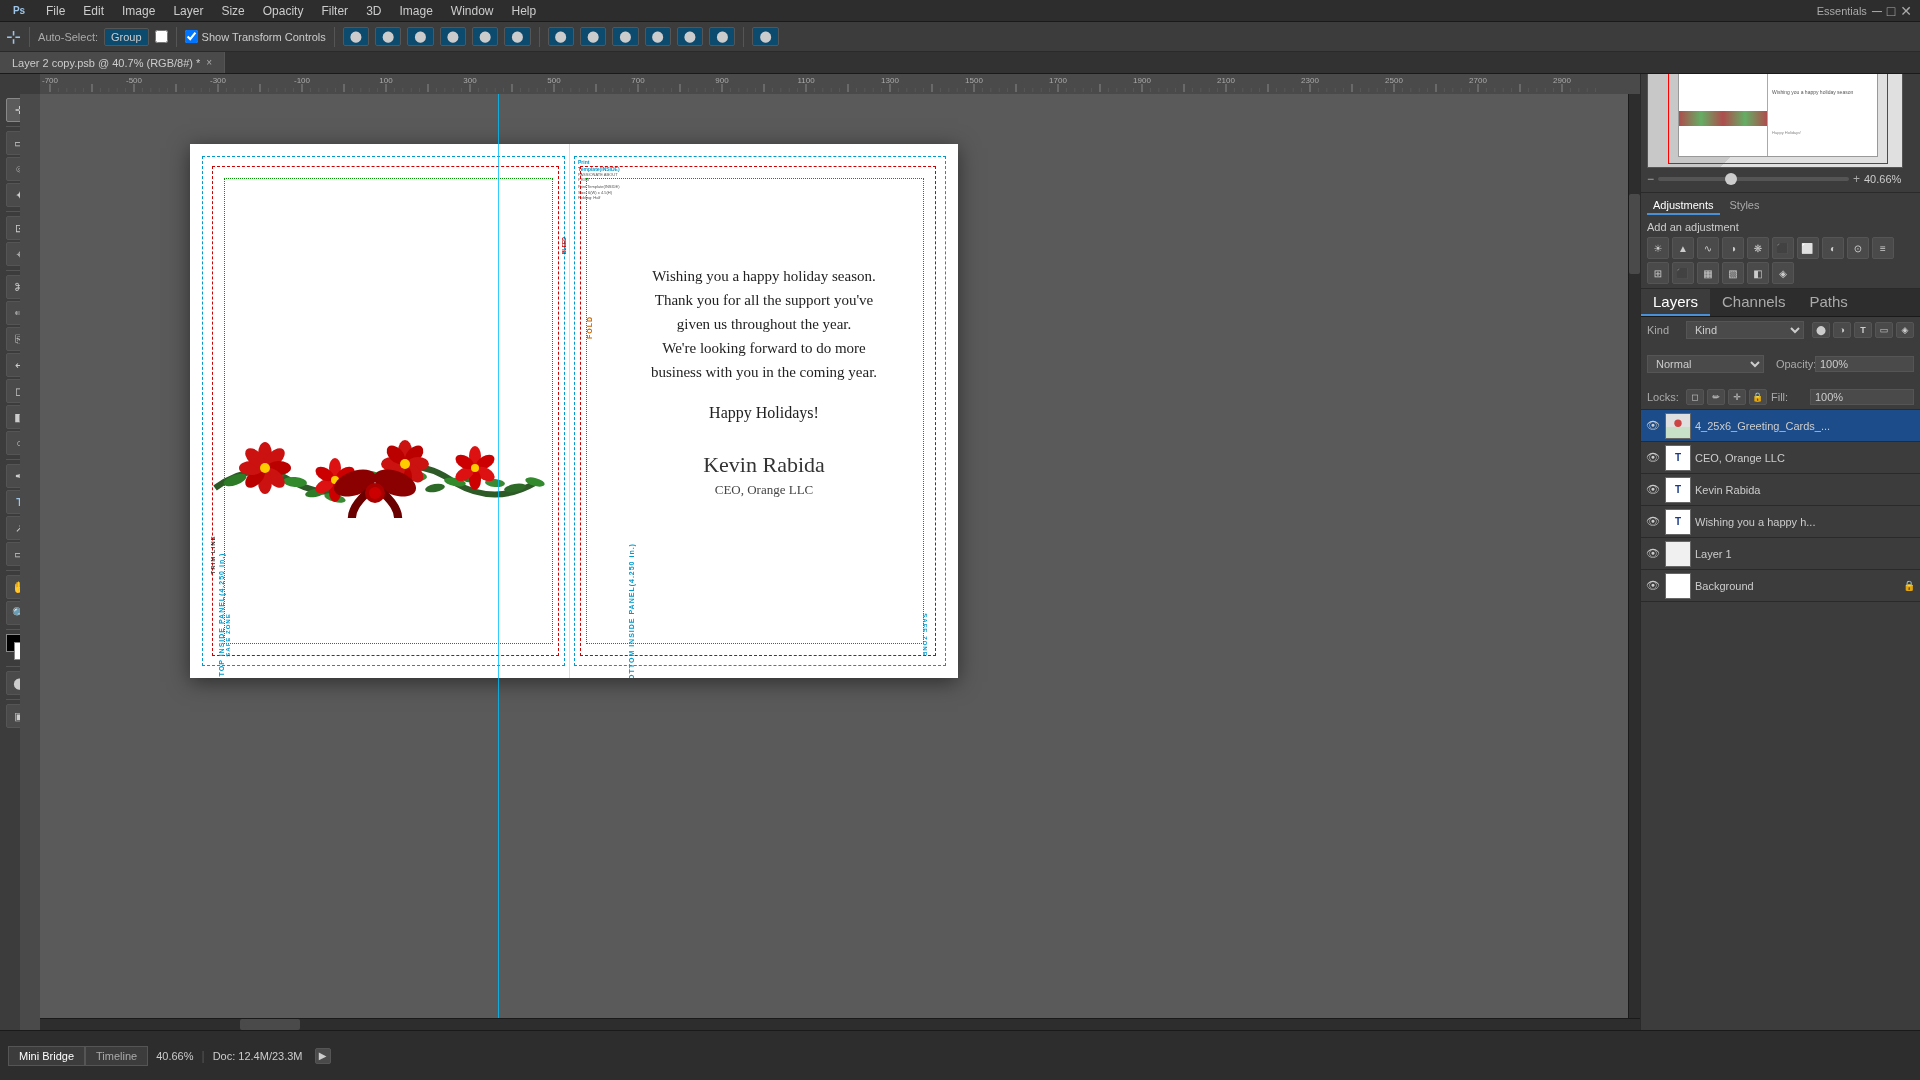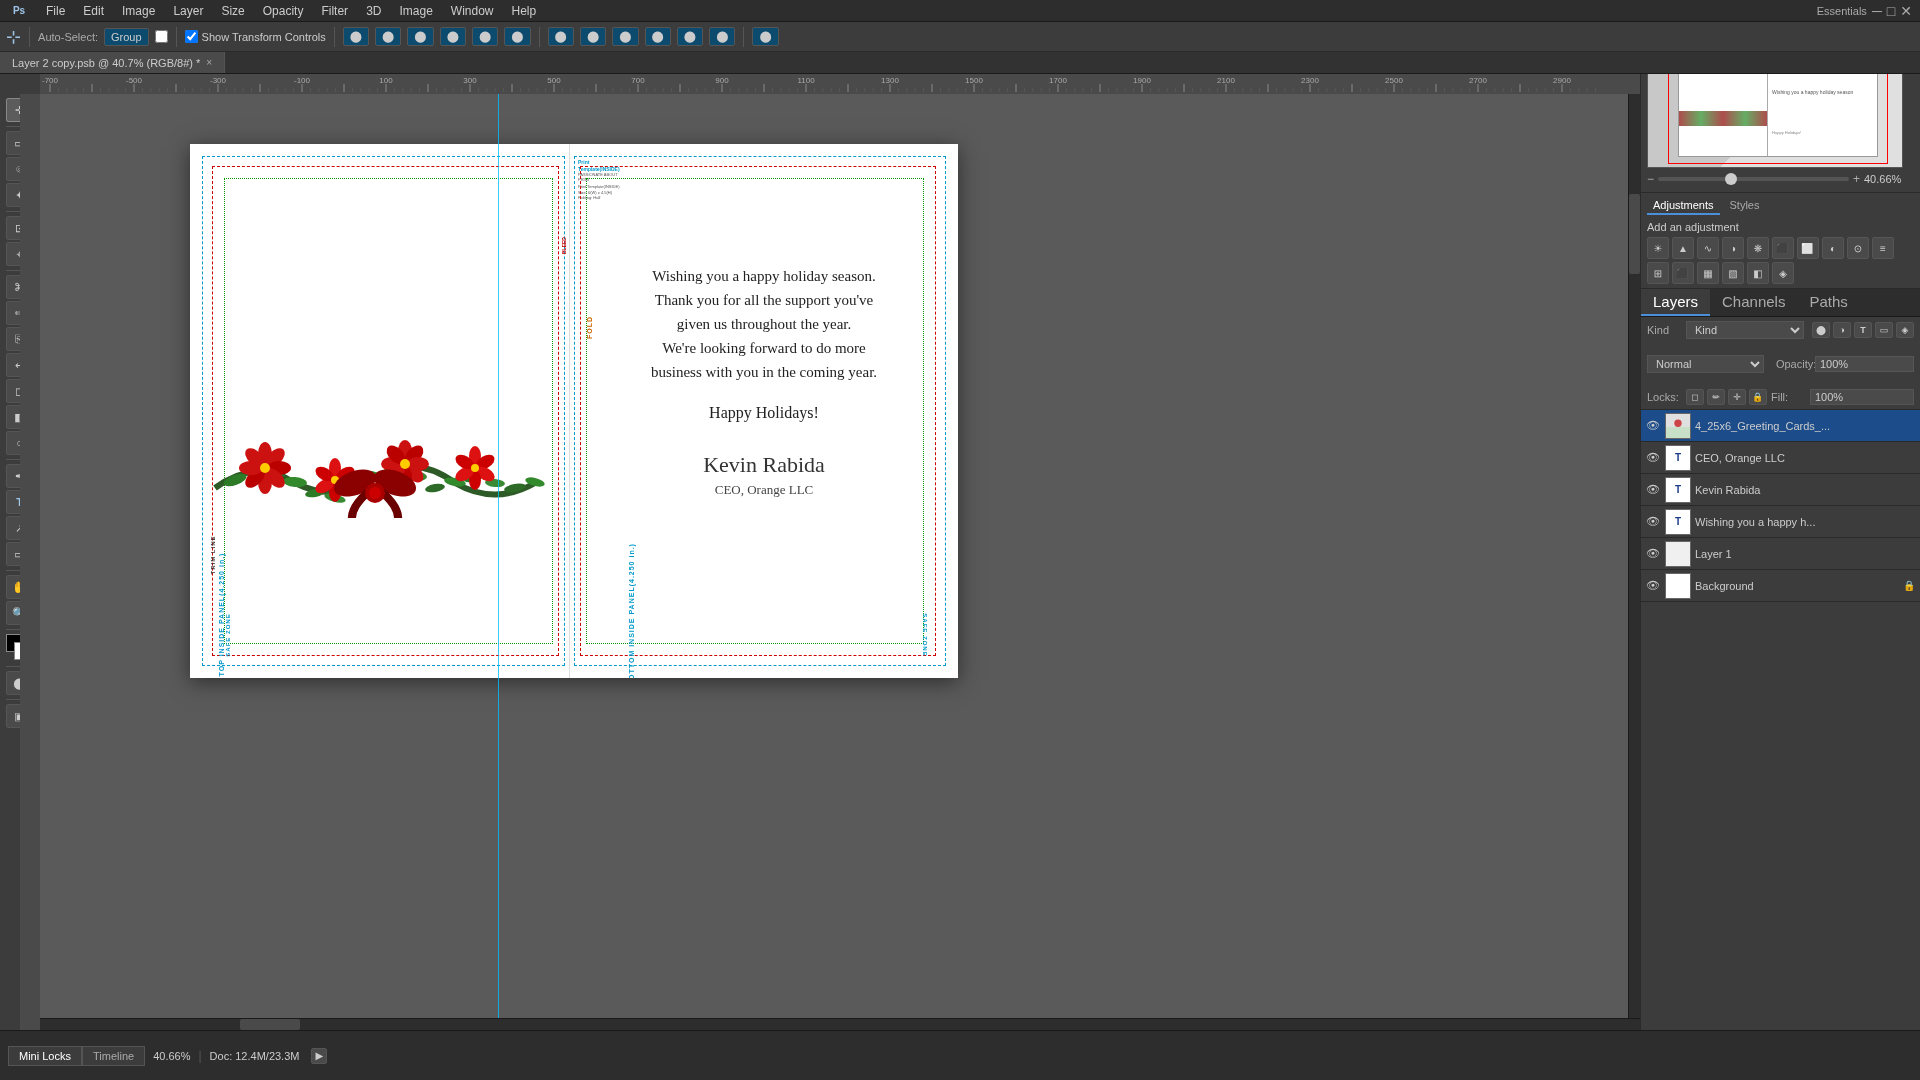--- a/index.html
+++ b/index.html
@@ -1271,20 +1271,20 @@
             <div style="font-family:Georgia,serif;font-size:13px;color:#444;margin-top:4px;">CEO, Orange LLC</div>
           </div>
         </div>
       </div>
     </div>
   </div>
 </div>
 
 <div id="status-bar">
   <div id="timeline-tabs">
-    <div class="timeline-tab active">Mini Locks</div>
+    <div class="timeline-tab active">Mini Bridge</div>
     <div class="timeline-tab">Timeline</div>
   </div>
   <span class="status-zoom">40.66%</span>
   <span style="color:#555;">|</span>
   <span class="status-doc">Doc: 12.4M/23.3M</span>
   <div style="width:16px;height:16px;background:#4a4a4a;border:1px solid #555;border-radius:2px;margin-left:4px;cursor:pointer;display:flex;align-items:center;justify-content:center;font-size:10px;">▶</div>
 </div>
 
 </body></html>

